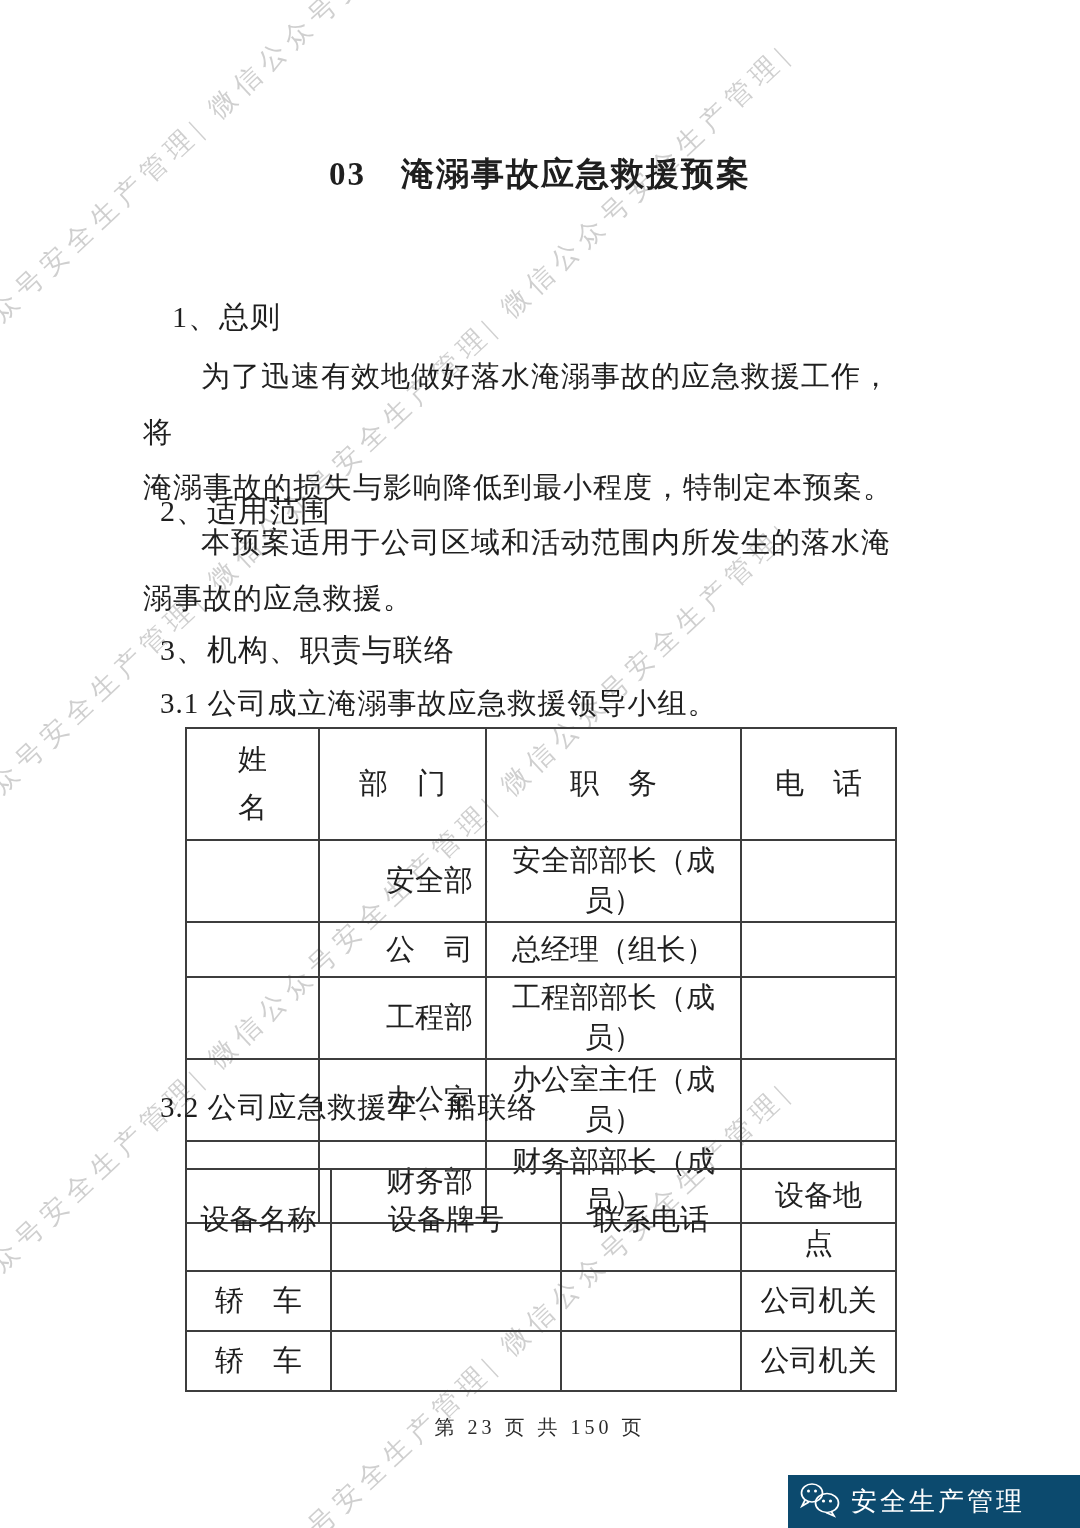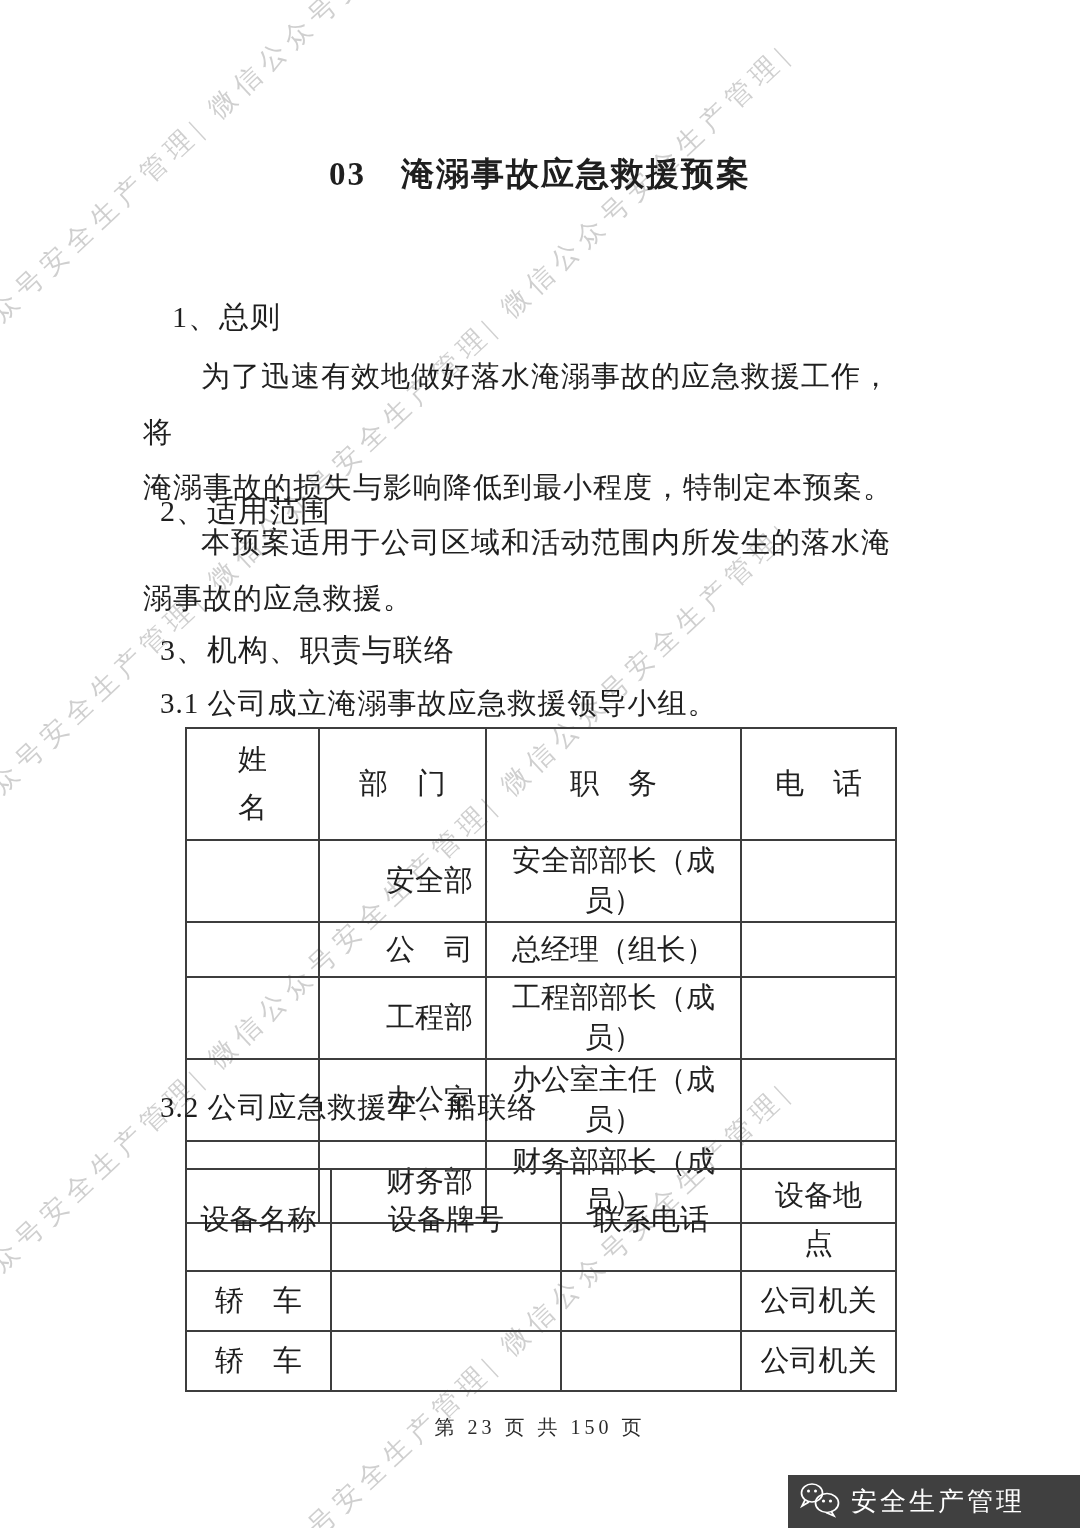--- a/index.html
+++ b/index.html
@@ -56,21 +56,21 @@
   .preline { white-space:pre-line; line-height:1.65; }
   .cell-right { text-align:right !important; padding-right:12px !important; }
   
   .page-footer {
     position:absolute; top:1414px; left:0; width:1080px;
     text-align:center; font-size:20px; letter-spacing:4px; color:#2a2a2a;
   }
   
   .brand-bar {
     position:absolute; right:0; bottom:0; width:292px; height:53px;
-    background:#404040; z-index:2;
+    background:#0c4a6e; z-index:2;
     display:flex; align-items:center; gap:9px; padding-left:10px;
     box-sizing:border-box;
     font-family:"Liberation Sans","DejaVu Sans",sans-serif;
   }
   .brand-label { color:#ffffff; font-size:26px; letter-spacing:3px; }
   .brand-icon { flex:0 0 auto; }
 </style>
 </head>
 <body>
 

